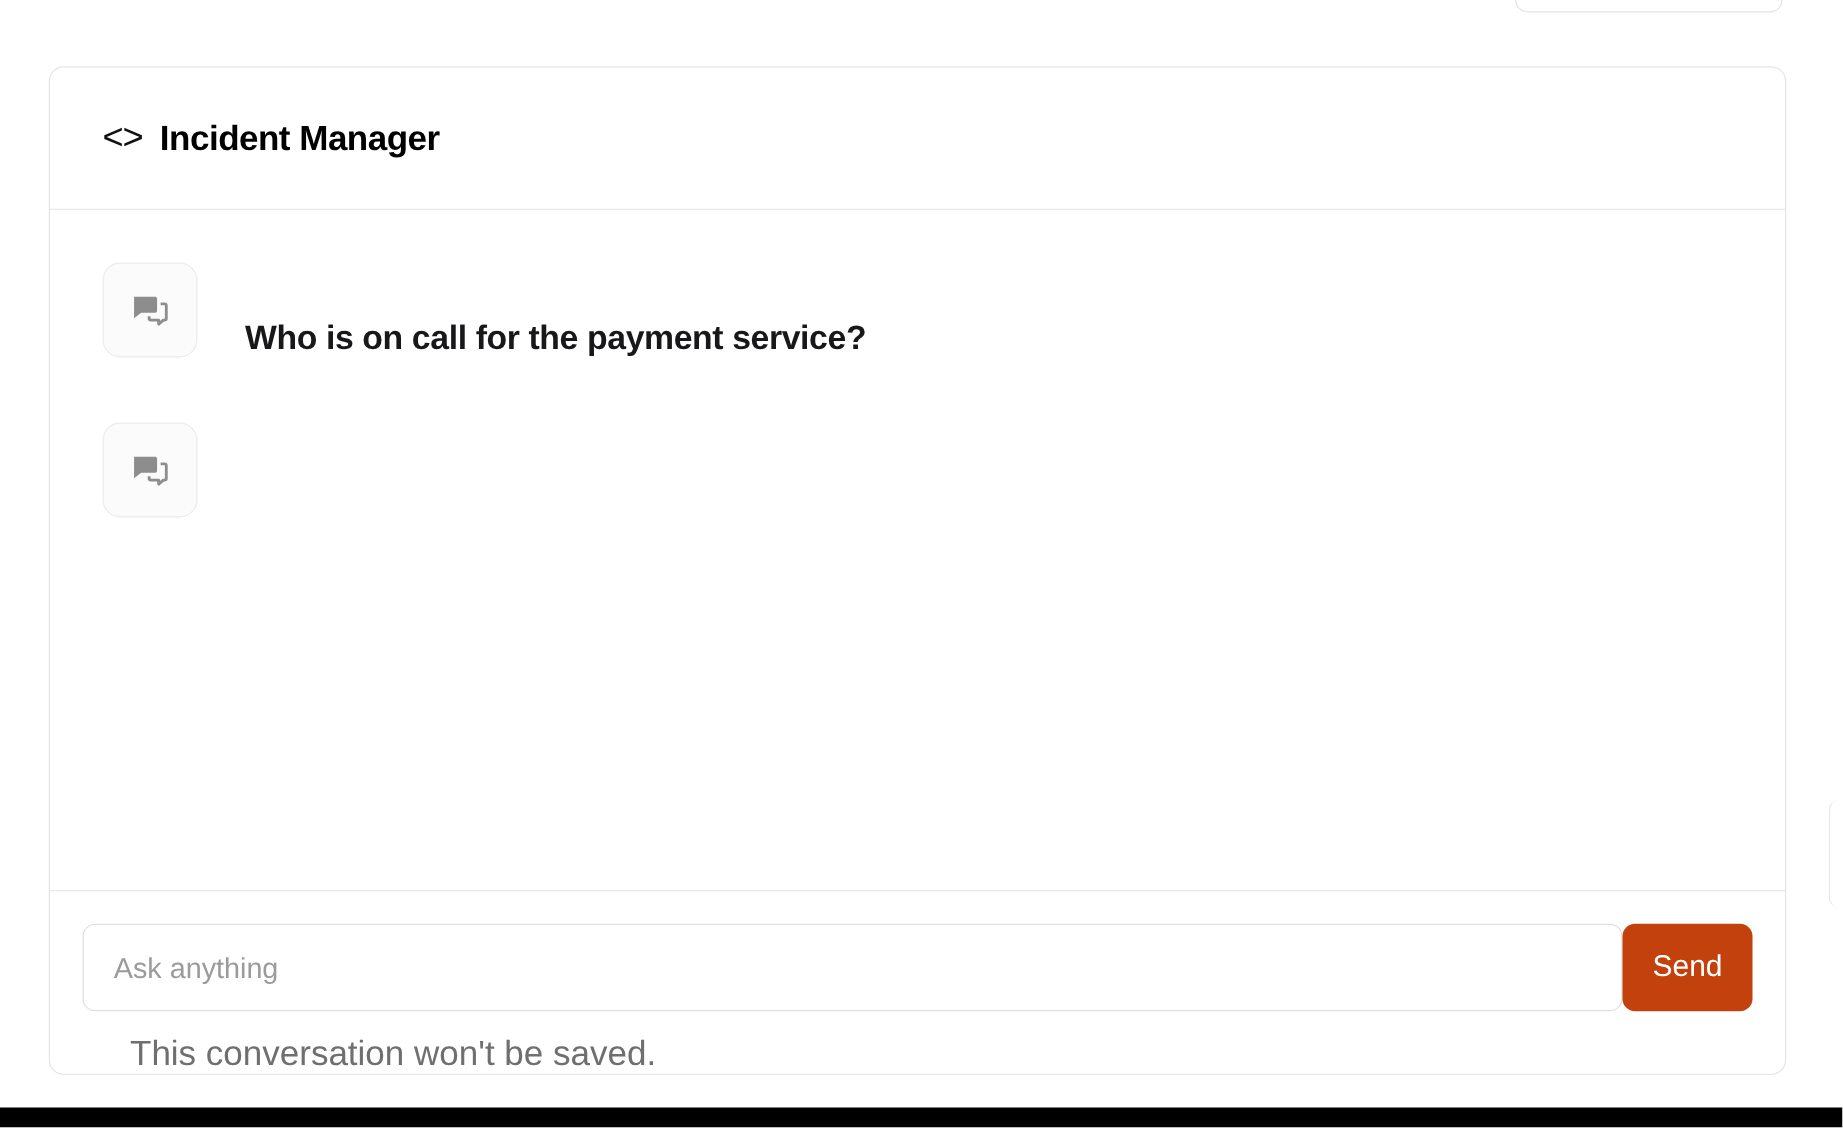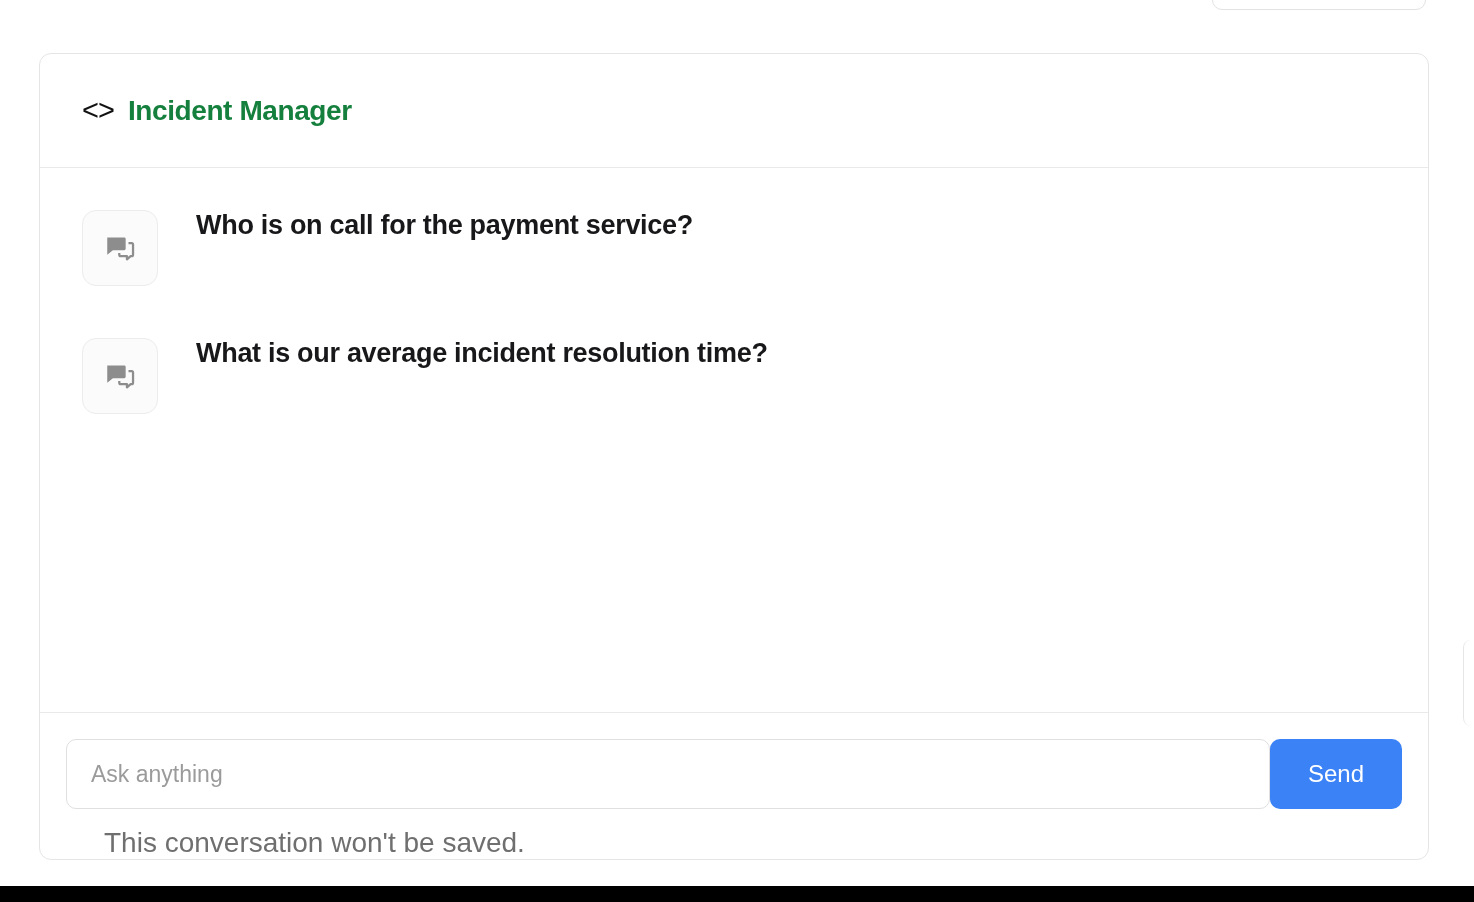--- a/index.html
+++ b/index.html
@@ -82,34 +82,34 @@
     color: #111111;
     letter-spacing: -1px;
     margin-right: 14px;
     font-weight: 500;
     line-height: 1;
   }
 
   .card-title {
     font-size: 28px;
     font-weight: 700;
-    color: #15803d;
+    color: #000000;
     letter-spacing: -0.4px;
   }
 
   .suggestions {
     flex: 1;
     padding: 42px 0 0 0;
     box-sizing: border-box;
     overflow: hidden;
   }
 
   .suggestion {
     display: flex;
-    align-items: flex-start;
+    align-items: flex-end;
     padding: 0 42px;
     height: 76px;
     margin-bottom: 52px;
     cursor: pointer;
   }
 
   .suggestion:last-child { margin-bottom: 0; }
 
   .sug-icon {
     width: 76px;
@@ -157,23 +157,23 @@
     font-family: "Liberation Sans", sans-serif;
     color: #18181a;
     outline: none;
   }
 
   .ask-input::placeholder {
     color: #9b9b9b;
   }
 
   .send-btn {
-    width: 132px;
+    width: 104px;
     height: 70px;
-    background: #3b82f6;
+    background: #c2410c;
     color: #ffffff;
     border: none;
     border-radius: 10px;
     font-size: 24px;
     font-family: "Liberation Sans", sans-serif;
     cursor: pointer;
   }
 
   .disclaimer {
     margin: 18px 0 0 38px;
@@ -209,21 +209,20 @@
       </div>
 
 
       <div class="suggestion">
         <span class="sug-icon">
           <svg width="34" height="34" viewBox="0 0 24 24" fill="none">
             <path d="M3 4.5h12a1 1 0 0 1 1 1v7a1 1 0 0 1-1 1H7l-4 3.2V4.5z" fill="#8d8d8d"></path>
             <path d="M18 8.5h2.2a1 1 0 0 1 1 1v7.2a1 1 0 0 1-1 1H19.5l-2.6 2.3v-2.3h-4.4a1 1 0 0 1-1-1v-1.2" stroke="#8d8d8d" stroke-width="1.6" fill="none" stroke-linejoin="round"></path>
           </svg>
         </span>
-        <span class="sug-text">What is our average incident resolution time?</span>
       </div>
 
     </div>
 
     <div class="composer-wrap">
       <div class="composer">
         <input class="ask-input" type="text" placeholder="Ask anything" style="">
         <button class="send-btn">Send</button>
       </div>
       <div class="disclaimer">This conversation won't be saved.</div>

